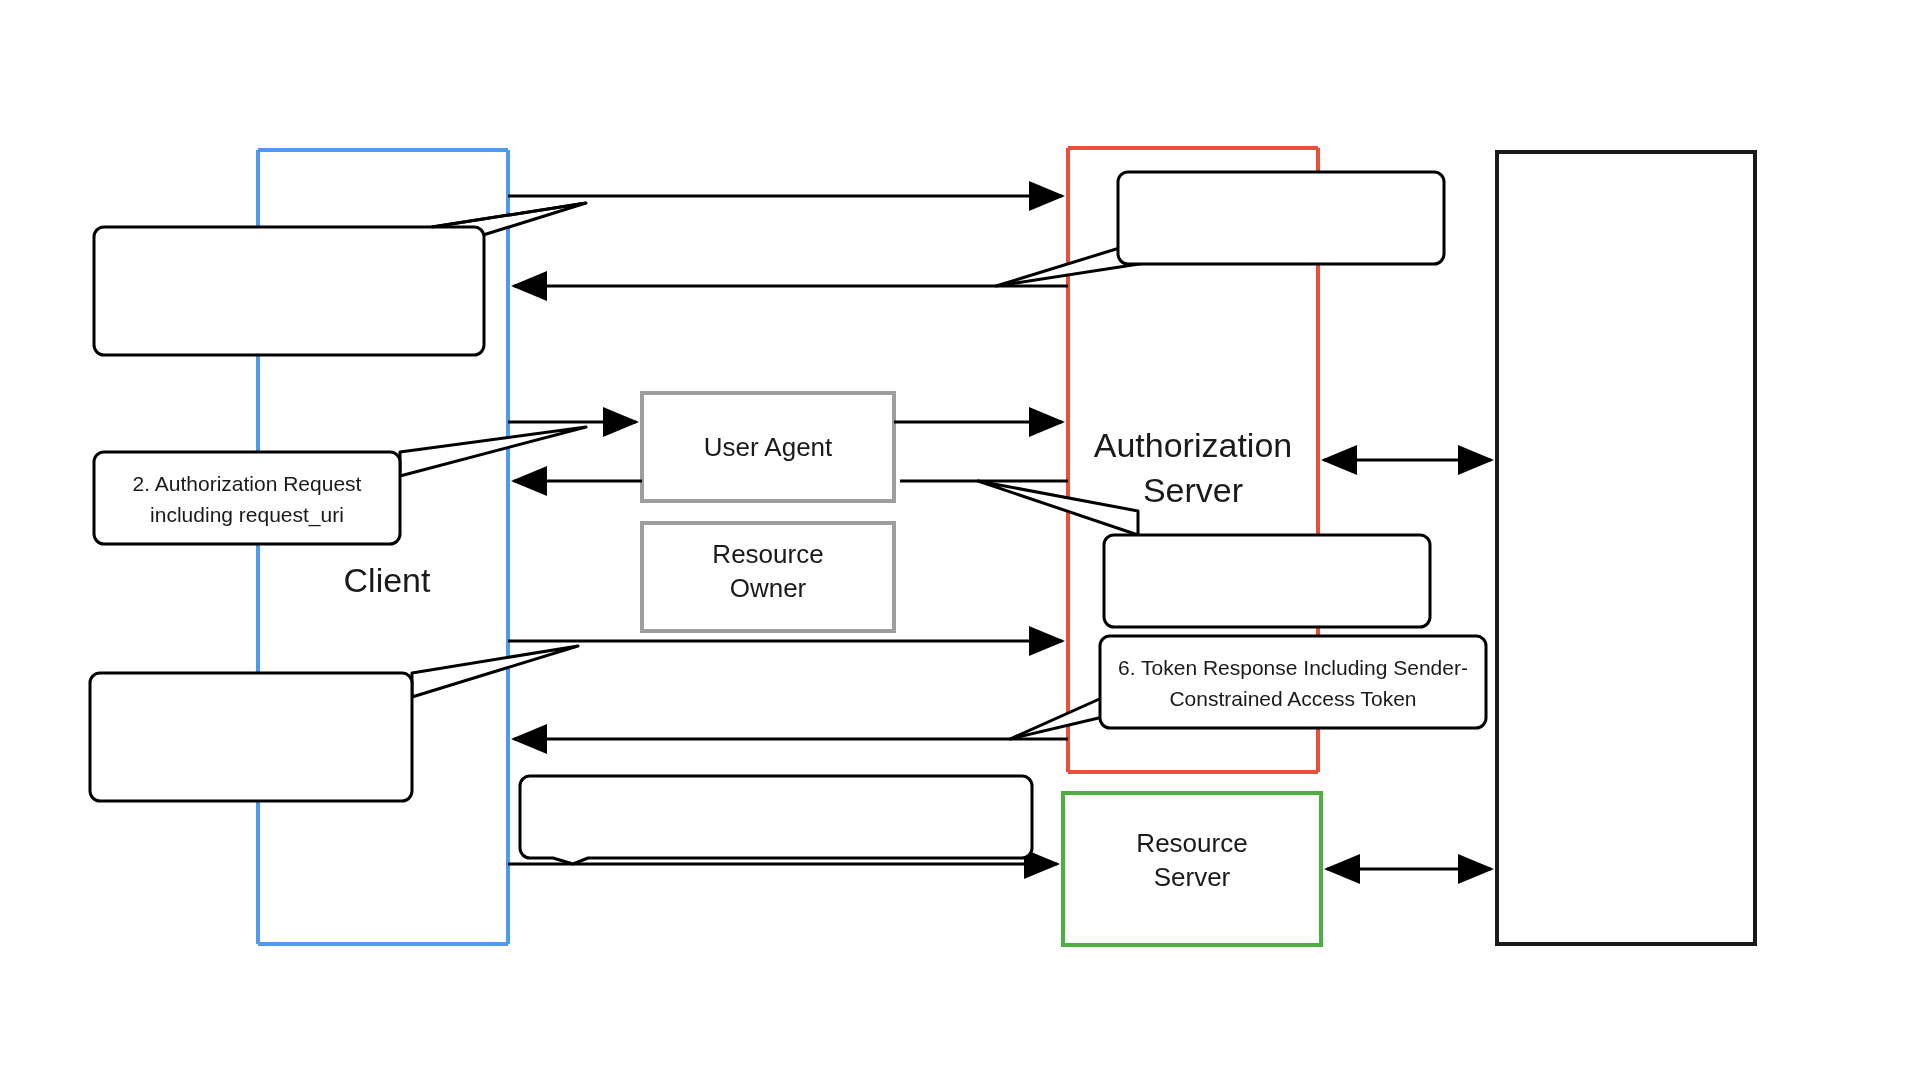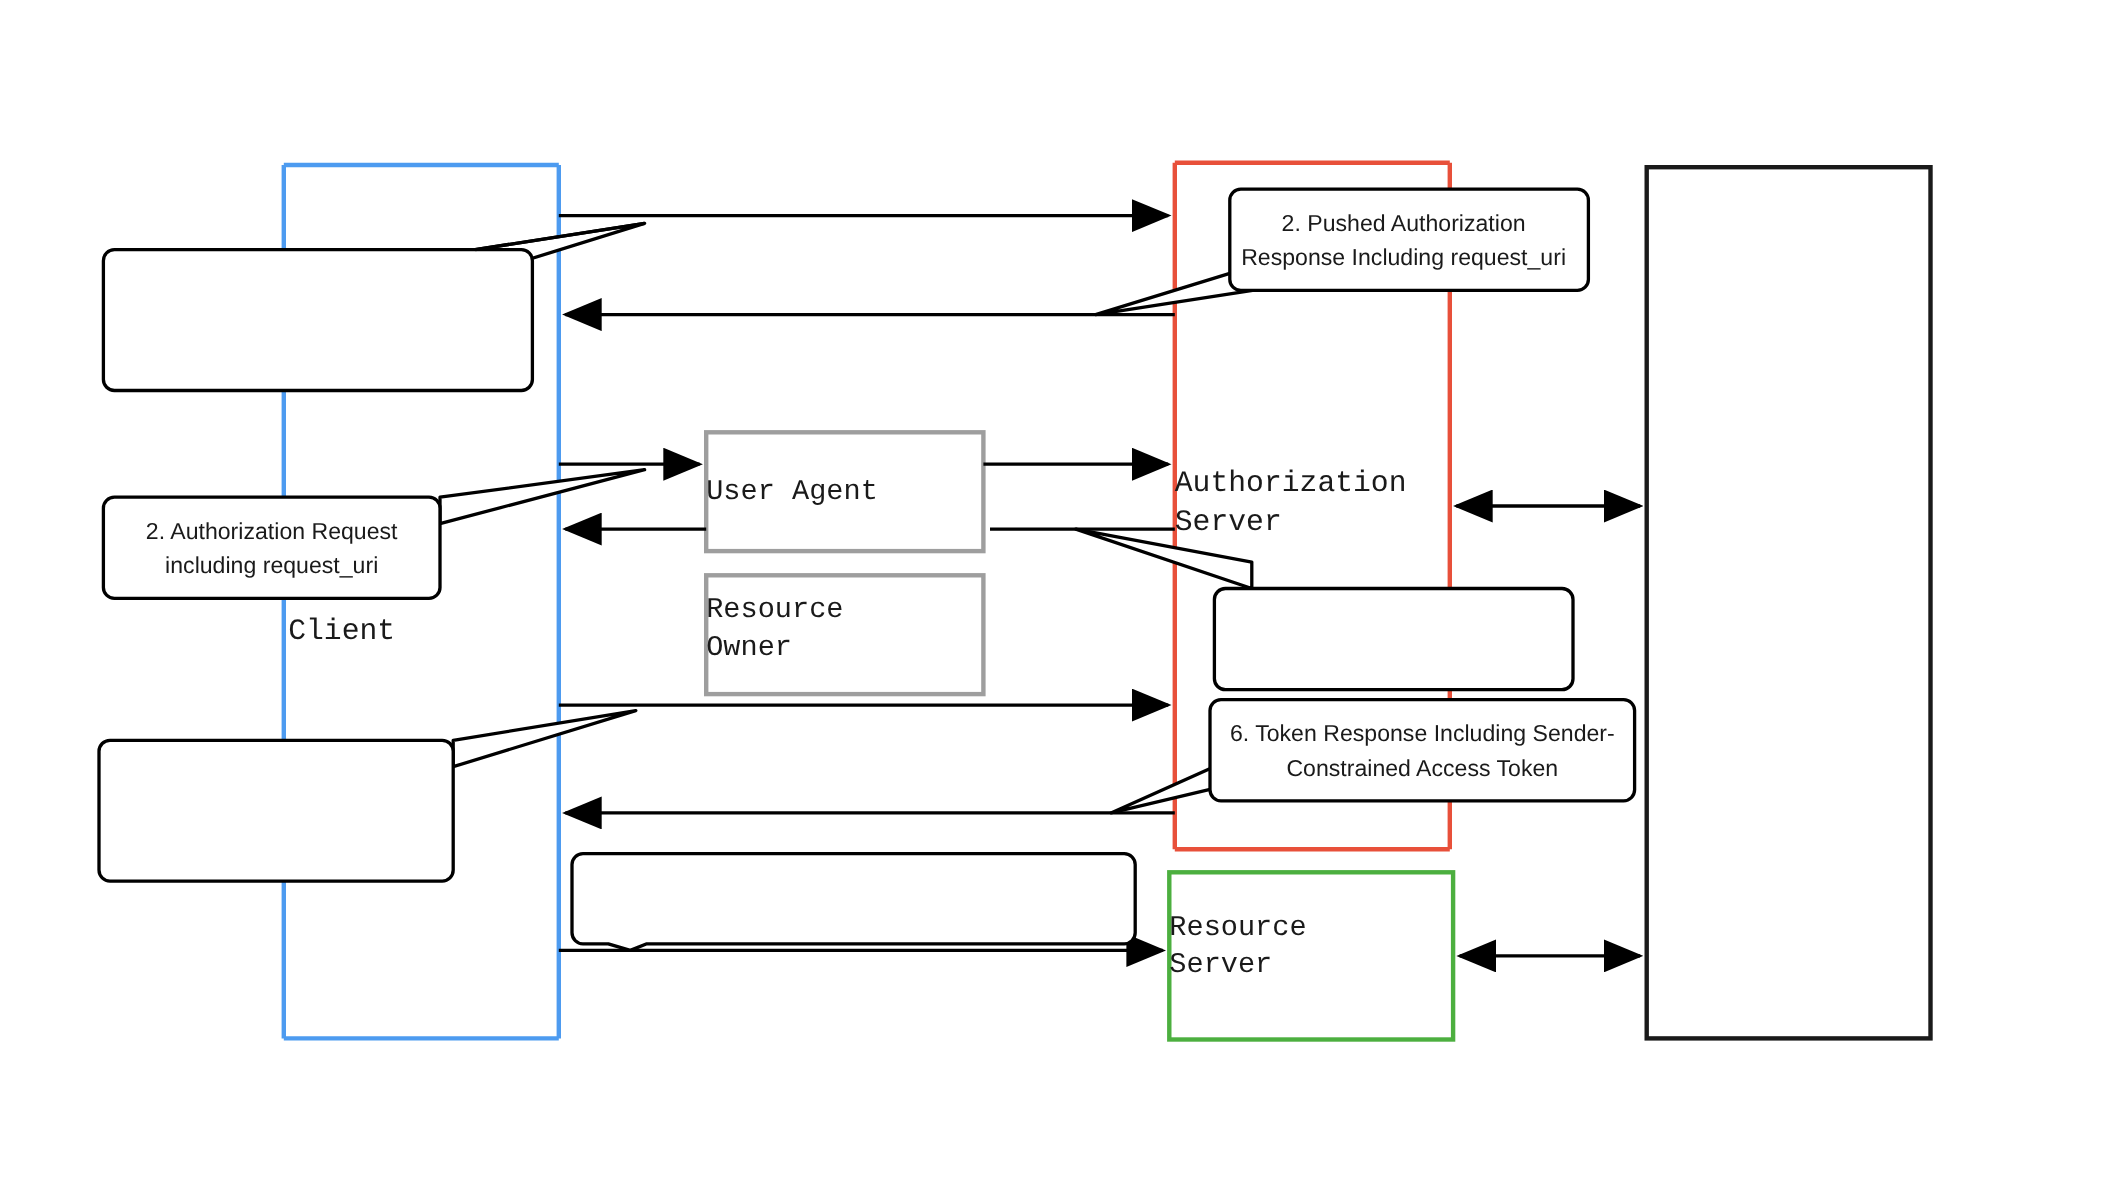--- a/index.html
+++ b/index.html
@@ -21,29 +21,29 @@
   }
   #vector-layer {
     position: absolute;
     left: 0;
     top: 0;
     width: 1920px;
     height: 1080px;
   }
   .node-label {
     position: absolute;
-    text-align: left;
-    font-family: Liberation Mono, monospace;
+    text-align: center;
+    font-family: Liberation Sans, sans-serif;
     color: #1a1a1a;
     line-height: 1.32;
     white-space: pre-line;
     pointer-events: none;
   }
   .lane-label {
-    font-size: 27px;
+    font-size: 34px;
   }
   .box-label {
     font-size: 26px;
   }
   .callout-label {
     position: absolute;
     font-family: "Liberation Sans", sans-serif;
     font-size: 21px;
     color: #1a1a1a;
     line-height: 1.48;
@@ -162,22 +162,20 @@
 
   <div class="node-label box-label" style="left:642px; top:430px; width:252px;">User Agent</div>
 
   <div class="node-label box-label" style="left:642px; top:537px; width:252px;">Resource
 Owner</div>
 
   <div class="node-label box-label" style="left:1063px; top:826px; width:258px;">Resource
 Server</div>
 
 
-  <div class="callout-label" style="left:1118px; top:188px; width:316px;">2. Pushed Authorization
-Response Including request_uri</div>
 
   <div class="callout-label" style="left:104px; top:468px; width:286px;">2. Authorization Request
 including request_uri</div>
 
 
 
   <div class="callout-label" style="left:1110px; top:652px; width:366px;">6. Token Response Including Sender-
 Constrained Access Token</div>
 
 

